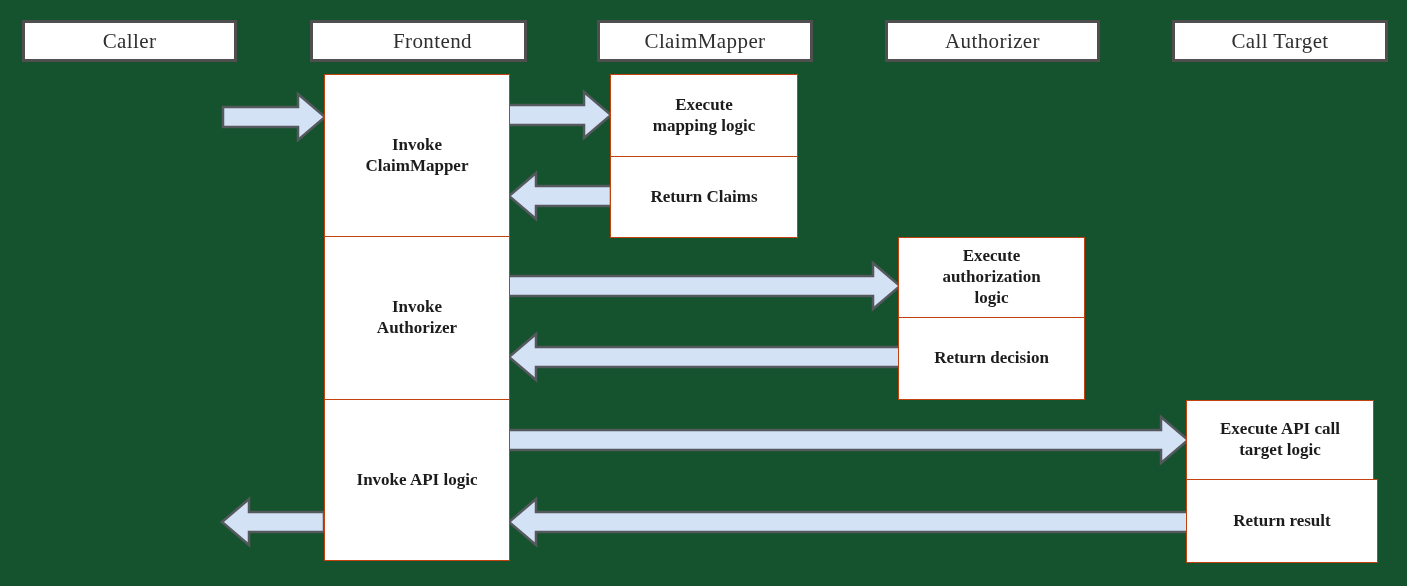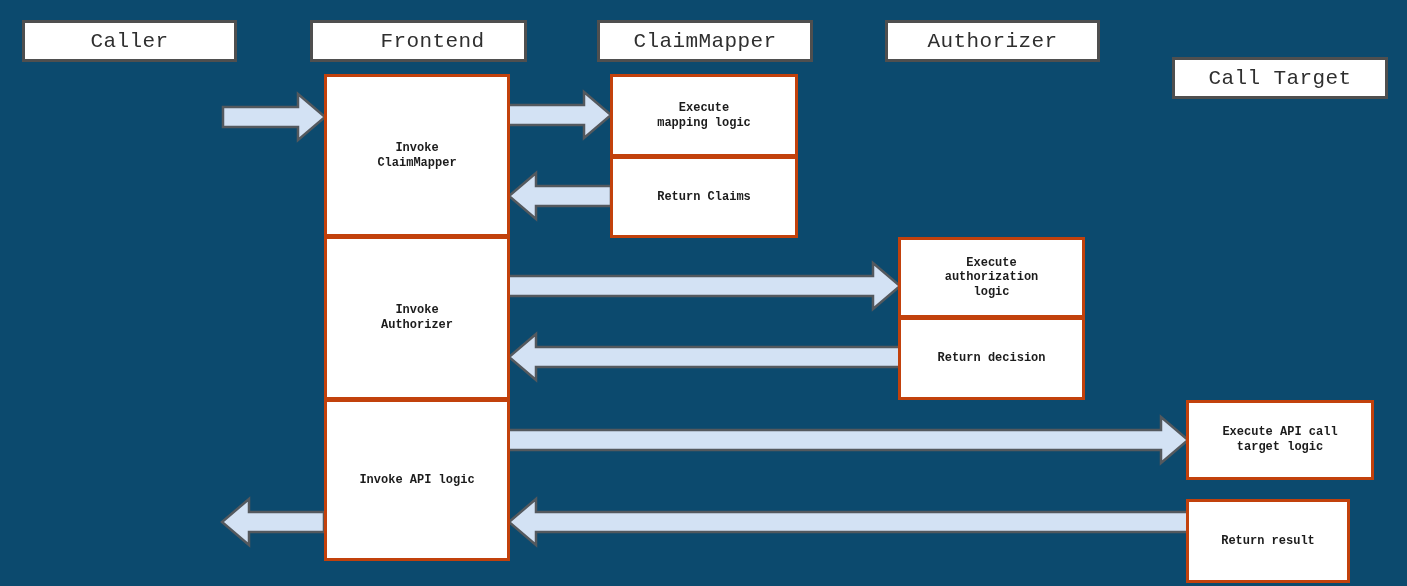--- a/index.html
+++ b/index.html
@@ -1,48 +1,48 @@
 <!DOCTYPE html>
 <html><head>
 <meta charset="utf-8">
 <style>
   html, body { margin: 0; padding: 0; background: #000; }
   #canvas {
     position: relative;
     width: 1407px;
     height: 586px;
-    background: #0c4a6e;
-    font-family: Liberation Mono, monospace;
+    background: #14532d;
+    font-family: Liberation Serif, serif;
     overflow: hidden;
   }
   .participant-header {
     position: absolute;
     top: 20px;
     height: 42px;
     background: #ffffff;
     border: 3px solid #4f4f4f;
     box-sizing: border-box;
     display: flex;
     align-items: center;
     justify-content: center;
     font-size: 21px;
     font-weight: 400;
     letter-spacing: 0.4px;
     color: #2f2f2f;
   }
   .activation-box {
     position: absolute;
     background: #ffffff;
-    border: 3px solid #c2410c;
+    border: 1px solid #c2410c;
     box-sizing: border-box;
     display: flex;
     align-items: center;
     justify-content: center;
     text-align: center;
-    font-size: 12px;
+    font-size: 17px;
     font-weight: 700;
     line-height: 1.22;
     color: #1c1c1c;
     white-space: pre-line;
   }
   #arrow-layer {
     position: absolute;
     left: 0; top: 0;
     width: 1407px;
     height: 586px;
@@ -62,35 +62,35 @@
       <polygon points="900,347 536,347 536,334 509,357 536,380 536,367 900,367" fill="#d3e2f4" stroke="#54595e" stroke-width="2.5" stroke-linejoin="miter"></polygon>
       <polygon points="508,430 1161,430 1161,417 1188,440 1161,463 1161,450 508,450" fill="#d3e2f4" stroke="#54595e" stroke-width="2.5" stroke-linejoin="miter"></polygon>
       <polygon points="1188,512 536,512 536,499 509,522 536,545 536,532 1188,532" fill="#d3e2f4" stroke="#54595e" stroke-width="2.5" stroke-linejoin="miter"></polygon>
       <polygon points="324,512 249,512 249,499 222,522 249,545 249,532 324,532" fill="#d3e2f4" stroke="#54595e" stroke-width="2.5" stroke-linejoin="miter"></polygon>
     </svg>
 
   <div class="participant-header" style="left:22px;  width:215px;">Caller</div>
   <div class="participant-header" style="left:310px; width:217px;padding-left:28px;">Frontend</div>
   <div class="participant-header" style="left:597px; width:216px;">ClaimMapper</div>
   <div class="participant-header" style="left:885px; width:215px;">Authorizer</div>
-  <div class="participant-header" style="left:1172px;width:216px;margin-top:37px;">Call Target</div>
+  <div class="participant-header" style="left:1172px;width:216px;">Call Target</div>
 
 
   <div class="activation-box" style="left:324px; top:74px;  width:186px; height:163px;">Invoke
 ClaimMapper</div>
   <div class="activation-box" style="left:324px; top:236px; width:186px; height:164px;">Invoke
 Authorizer</div>
   <div class="activation-box" style="left:324px; top:399px; width:186px; height:162px;">Invoke API logic</div>
 
   <div class="activation-box" style="left:610px; top:74px;  width:188px; height:83px;">Execute
 mapping logic</div>
   <div class="activation-box" style="left:610px; top:156px; width:188px; height:82px;">Return Claims</div>
 
   <div class="activation-box" style="left:898px; top:237px; width:187px; height:81px;">Execute
 authorization
 logic</div>
   <div class="activation-box" style="left:1186px; top:400px; width:188px; height:80px;">Execute API call
 target logic</div>
 
   <div class="activation-box" style="left:898px; top:317px; width:187px; height:83px;">Return decision</div>
-  <div class="activation-box" style="left:1186px; top:499px; width:164px; height:84px;">Return result</div>
+  <div class="activation-box" style="left:1186px; top:479px; width:192px; height:84px;">Return result</div>
 
 </div>
 
 </body></html>

